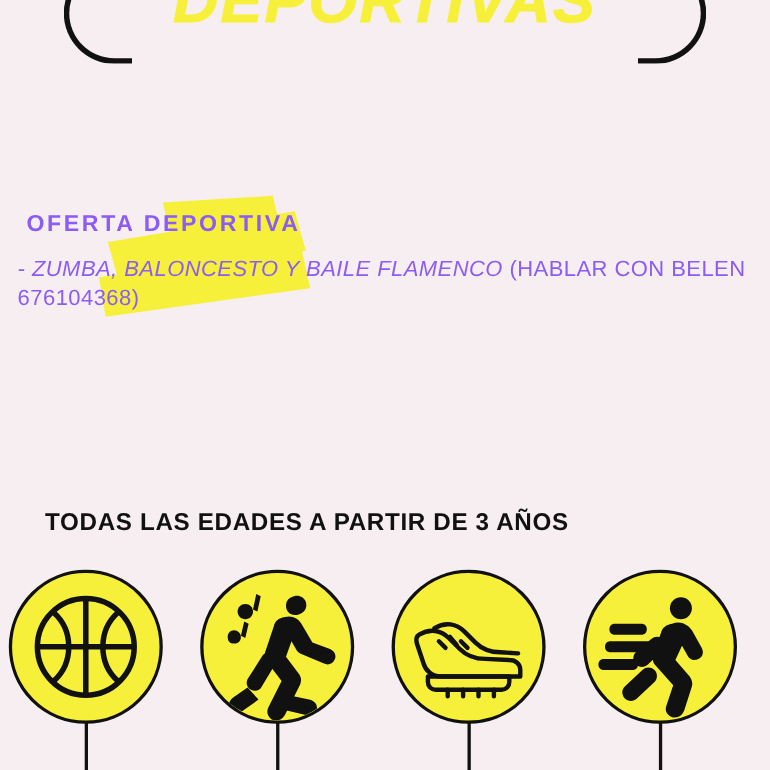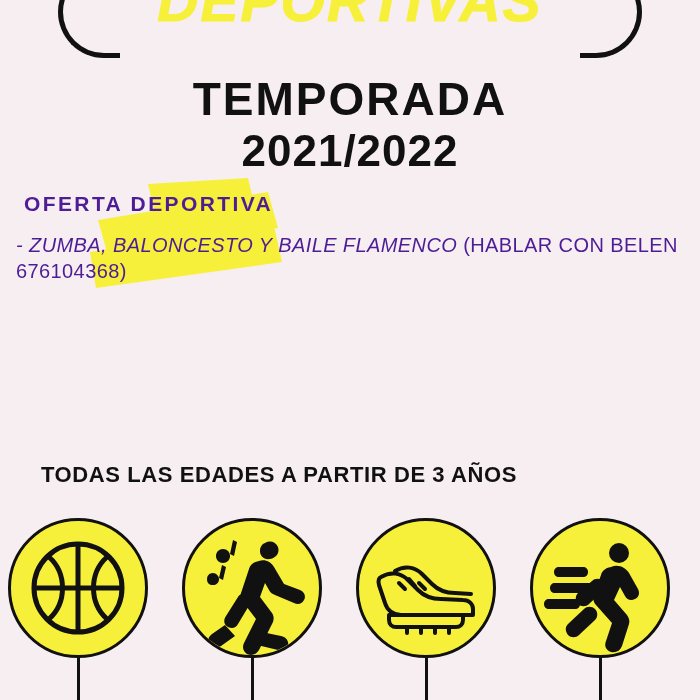--- a/index.html
+++ b/index.html
@@ -98,21 +98,21 @@
     height: 120px;
     pointer-events: none;
   }
 
   
   .body-text {
     position: absolute;
     top: 192px;
     left: 16px;
     width: 672px;
-    color: #4c1d95;
+    color: #8b5cf6;
   }
   .offer-title {
     position: relative;
     font-size: 21px;
     font-weight: bold;
     letter-spacing: 2.4px;
     margin: 0 0 16px 8px;
   }
   .para {
     position: relative;
@@ -198,24 +198,20 @@
 <body>
 
 <div class="poster">
 
   <div class="banner">
     <div class="banner-bracket left"></div>
     <div class="banner-bracket right"></div>
     <div class="banner-title">DEPORTIVAS</div>
   </div>
 
-  <div class="season">
-    <div class="season-line1">TEMPORADA</div>
-    <div class="season-line2">2021/2022</div>
-  </div>
 
   <svg class="highlight-swash" width="196" height="120" viewBox="0 0 196 120">
     <path d="M10,44 L180,16 L190,52 L20,80 Z" fill="#f7f03a"></path>
     <path d="M2,76 L186,50 L194,86 L8,112 Z" fill="#f7f03a"></path>
     <path d="M60,8 L160,2 L168,36 L68,42 Z" fill="#f7f03a"></path>
   </svg>
 
   <div class="body-text">
     <div class="offer-title">OFERTA DEPORTIVA</div>
     <p class="italic-note"><span>- ZUMBA, BALONCESTO Y BAILE FLAMENCO </span><span class="plain">(HABLAR CON BELEN 676104368)</span></p>

